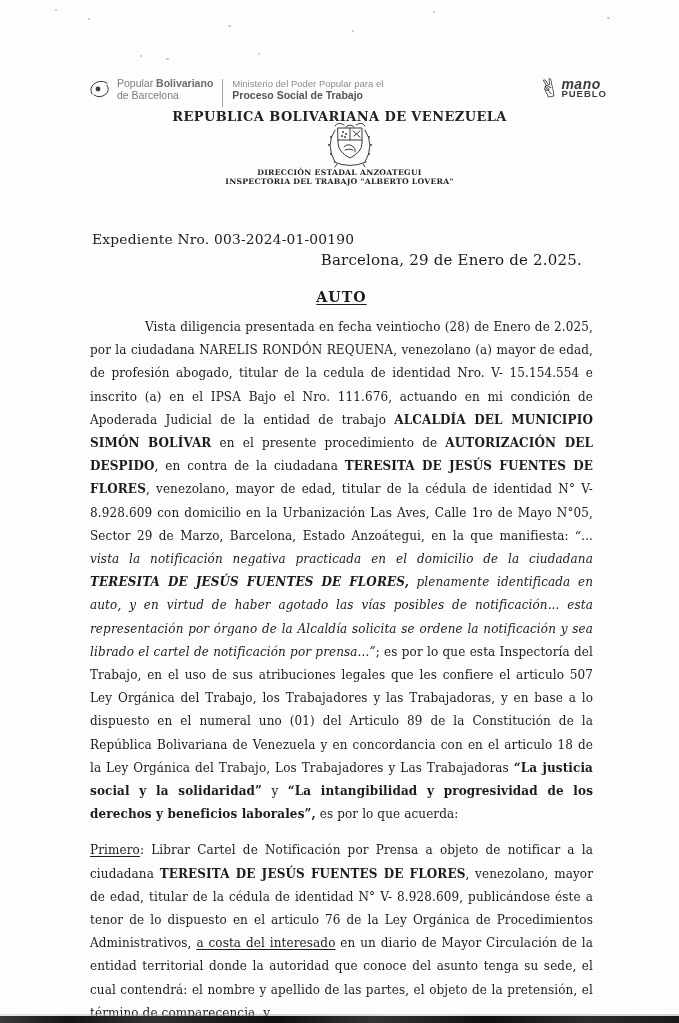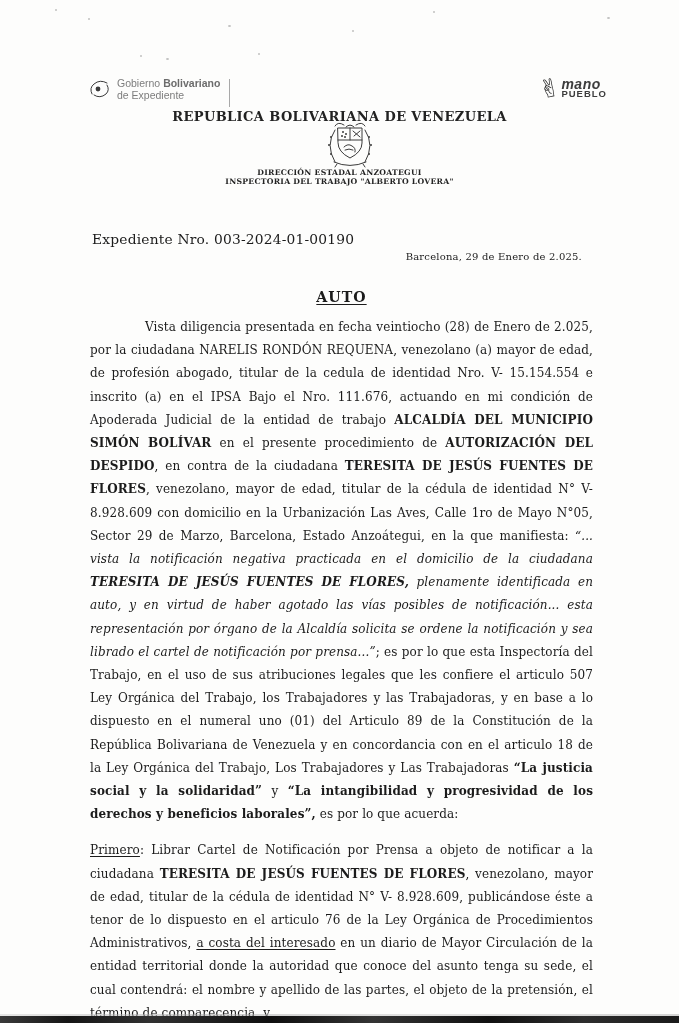--- a/index.html
+++ b/index.html
@@ -28,21 +28,21 @@
 
   
   .republic-line{position:absolute;top:109px;left:40px;right:40px;text-align:center;
     font-size:13px;font-weight:bold;letter-spacing:.4px;color:#222;}
   .emblem{position:absolute;top:119px;left:322px;}
   .ministry-block{position:absolute;top:169px;left:40px;right:40px;text-align:center;
     font-size:7.7px;font-weight:bold;line-height:8.8px;letter-spacing:.25px;color:#242424;}
 
   
   .expediente{position:absolute;left:92px;top:231px;font-size:13.8px;letter-spacing:.2px;}
-  .city-date{position:absolute;right:97px;top:251px;font-size:10px;letter-spacing:.2px;}
+  .city-date{position:absolute;right:97px;top:251px;font-size:15px;letter-spacing:.2px;}
 
   
   .doc-title{position:absolute;left:90px;width:503px;top:289px;text-align:center;
     font-size:14.2px;font-weight:bold;letter-spacing:1px;}
   .doc-title span{text-decoration:underline;text-underline-offset:2px;}
 
   
   .doc-body{position:absolute;left:90px;top:316px;width:503px;}
   .doc-body p{margin:0;text-align:justify;font-size:12px;line-height:23.2px;letter-spacing:.12px;}
   .doc-body p.indent{text-indent:55px;}
@@ -78,25 +78,29 @@
   <div class="brand-row">
     <div class="left-brand">
       <span>
         <svg width="24" height="22" viewBox="0 0 24 22">
           <path class="ln" d="M4,16 Q1,10 6,6 Q12,1 19,5" stroke-width="2.2"></path>
           <path class="ln" d="M6,17 Q12,21 18,16 Q22,12 19,7" stroke-width="2.2"></path>
           <circle class="fl" cx="10" cy="11" r="2.4"></circle>
         </svg>
       </span>
       <div class="left-brand-text">
-        <div><span>Gobierno </span><span class="w2">Bolivariano</span></div>
-        <div>de Expediente</div>
+        <div><span>Popular </span><span class="w2">Bolivariano</span></div>
+        <div>de Barcelona</div>
       </div>
     </div>
     <div class="brand-divider"></div>
+    <div class="mid-brand">
+      <div class="l1">Ministerio del Poder Popular para el</div>
+      <div class="l2">Proceso Social de Trabajo</div>
+    </div>
     <div class="right-brand">
       <span class="hand-glyph">✌</span>
       <div class="right-brand-text">
         <div class="mano">mano</div>
         <div class="pueblo">PUEBLO</div>
       </div>
     </div>
   </div>
 
   <div class="republic-line">REPUBLICA BOLIVARIANA DE VENEZUELA</div>

